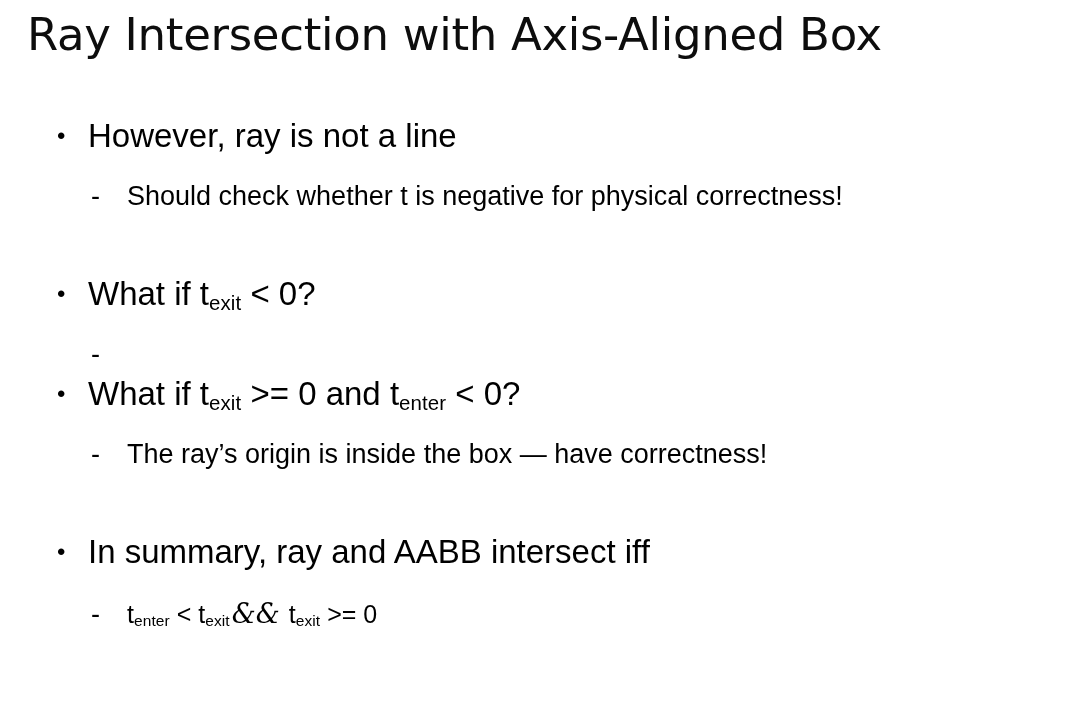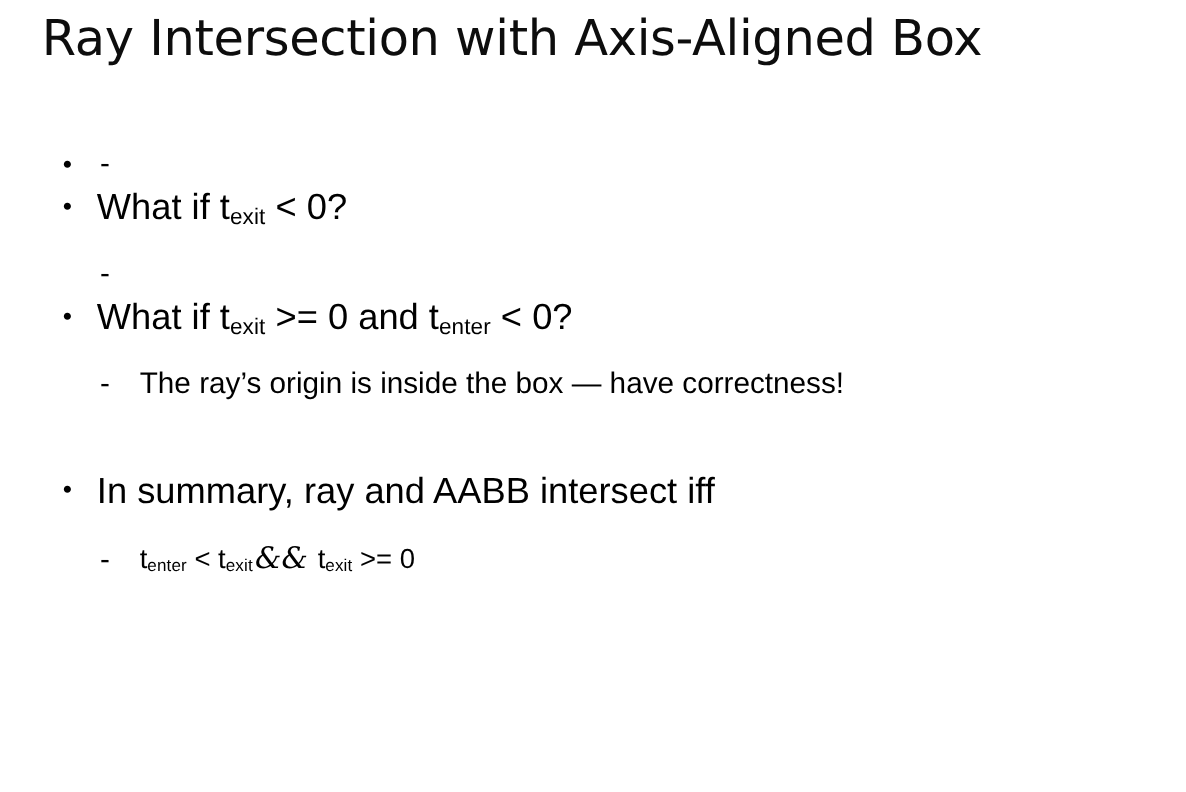--- a/index.html
+++ b/index.html
@@ -19,21 +19,21 @@
   .slide {
     position: relative;
     width: 1078px;
     height: 720px;
     background: #ffffff;
   }
 
   
   .slide-title {
     position: absolute;
-    left: 38px;
+    left: 27px;
     top: 6px;
     font-family: "DejaVu Sans", sans-serif;
     font-weight: 400;
     font-size: 45px;
     line-height: 58px;
     letter-spacing: -0.3px;
     color: #0d0d0d;
     white-space: nowrap;
   }
 
@@ -128,24 +128,24 @@
 <body>
 
 <div class="slide">
 
   <div class="slide-title">Ray Intersection with Axis-Aligned Box</div>
 
   <div class="body">
 
     <div class="group g1">
       <div class="l1">
-        <span class="bullet">•</span>
+        <span class="bullet">•</span><span>However, ray is not a line</span>
       </div>
       <div class="l2">
-        <span class="dash">-</span>
+        <span class="dash">-</span><span>Should check whether t is negative for physical correctness!</span>
       </div>
     </div>
 
     <div class="group g2">
       <div class="l1">
         <span class="bullet">•</span><span>What if t</span><sub>exit</sub><span> &lt; 0?</span>
       </div>
       <div class="l2">
         <span class="dash">-</span>
       </div>

